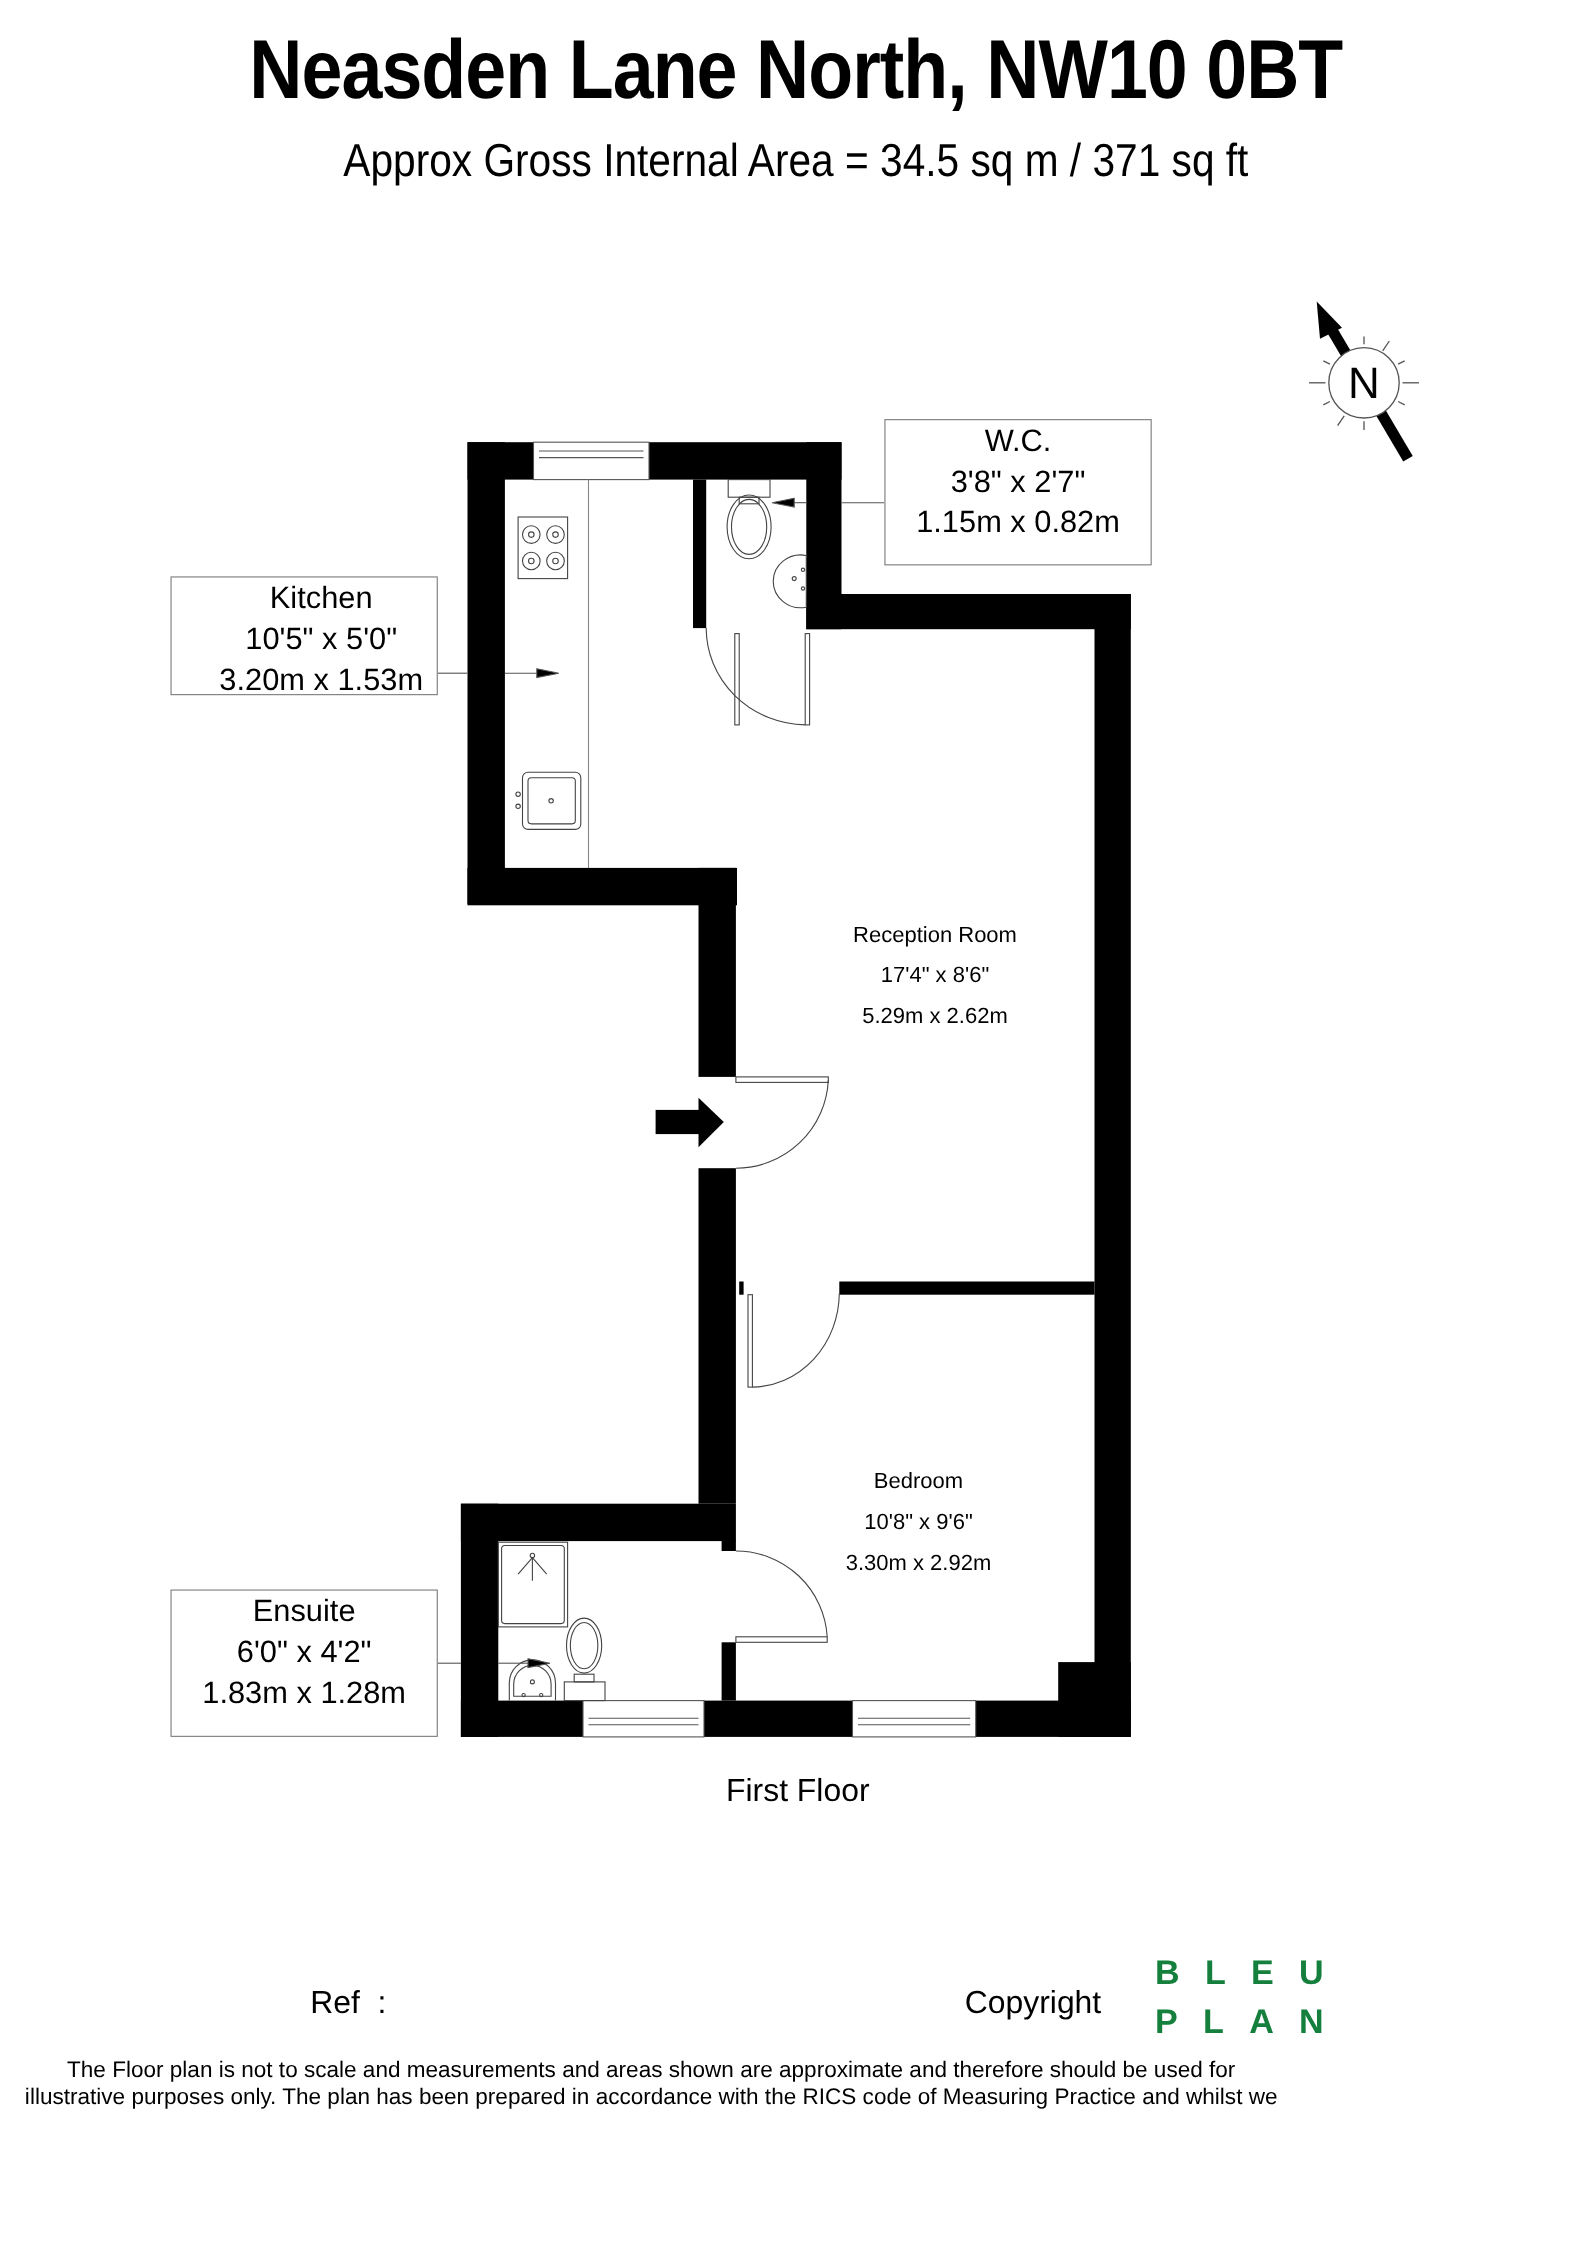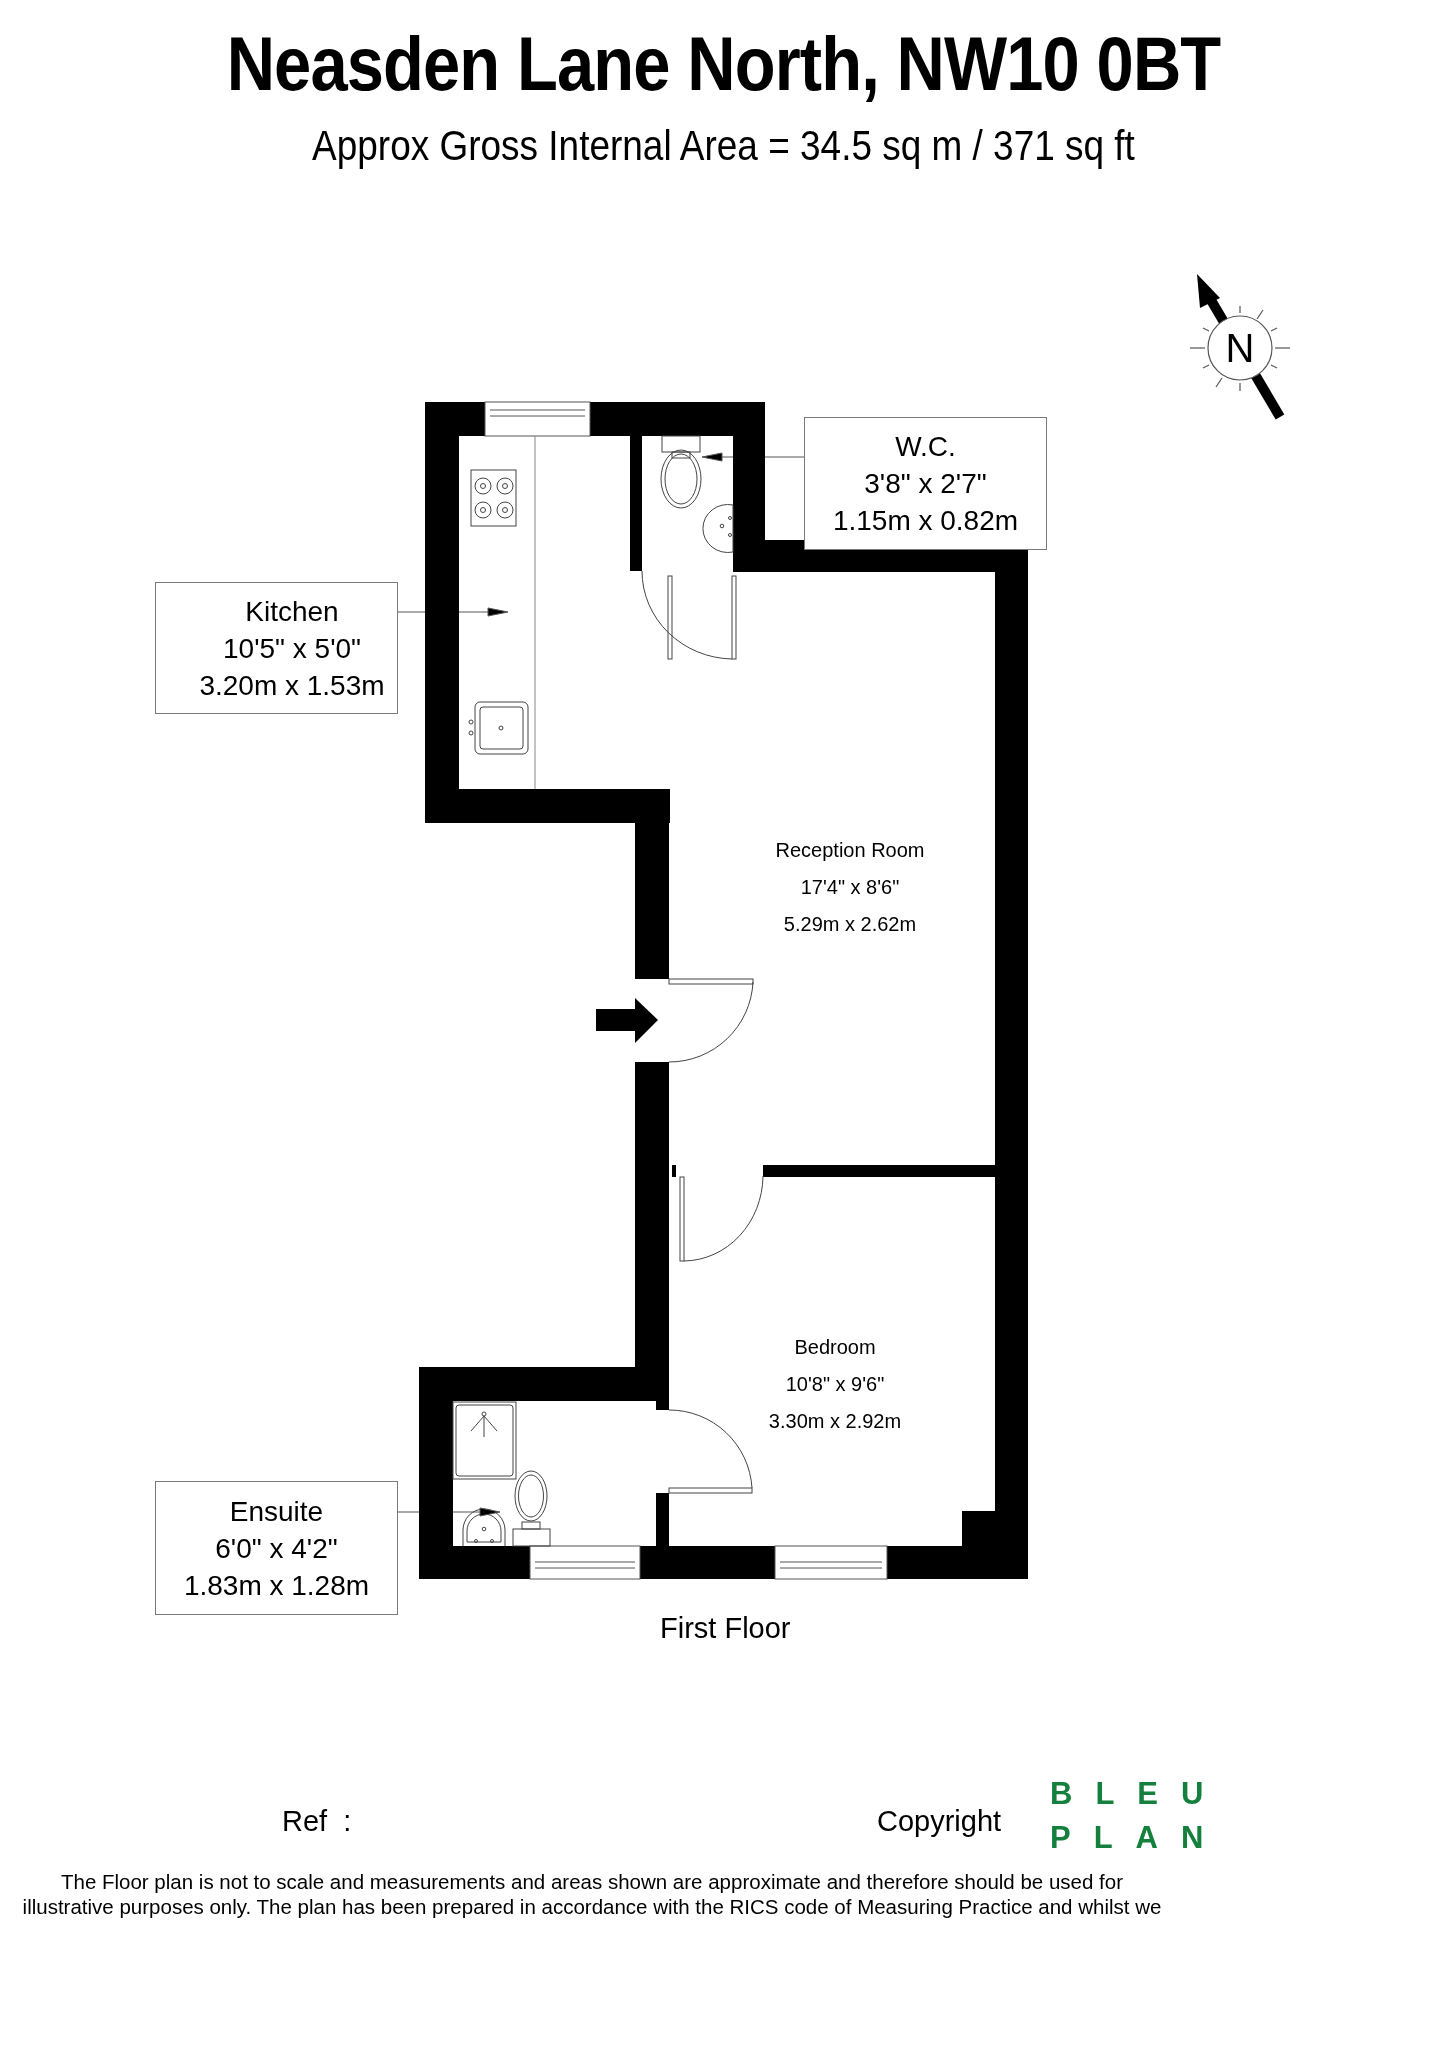--- a/index.html
+++ b/index.html
@@ -5,22 +5,22 @@
   html, body { margin:0; padding:0; background:#ffffff; }
   body { width:1447px; height:2048px; position:relative; overflow:hidden;
          font-family:"Liberation Sans", sans-serif; color:#000; }
   .title { position:absolute; left:0; width:1447px; top:20px; text-align:center;
            font-weight:bold; font-size:76px; letter-spacing:-1px; transform:scaleX(0.88); transform-origin:center; }
   .subtitle { position:absolute; left:0; width:1447px; top:122px; text-align:center;
               font-size:42px; transform:scaleX(0.88); transform-origin:center; }
   svg.plan { position:absolute; left:0; top:0; }
   .label { position:absolute; text-align:center; font-size:20px; line-height:37px;margin-top:44px; }
   .box { position:absolute; border:1.5px solid #7a7a7a; background:#fff; box-sizing:border-box;
-         display:flex; flex-direction:column; align-items:center; justify-content:center;
-         font-size:28px; line-height:37px;margin-top:36px; }
+         display:flex; flex-direction:column; align-items:center; 
+         font-size:28px; line-height:37px; }
   .floor-label { position:absolute; left:660px; top:1612px; font-size:29px; }
   .ref { position:absolute; left:282px; top:1805px; font-size:29px; }
   .copyright { position:absolute; left:877px; top:1805px; font-size:29px; }
   .brand { position:absolute; left:1050px; top:1772px; font-weight:bold; font-size:31px;
            letter-spacing:23px; line-height:44px; color:#15803d; }
   .disclaimer { position:absolute; left:0; width:1184px; top:1869px; text-align:center;
                 font-size:20.5px; line-height:25px; }
   .disclaimer div { white-space:nowrap; }
 </style>
 </head>
@@ -192,21 +192,21 @@
     <polygon points="488,608 508,612 488,616"></polygon>
     <line x1="765" y1="457" x2="804" y2="457"></line>
     <line x1="733" y1="457" x2="722" y2="457"></line>
     <polygon points="722,453 702,457 722,461"></polygon>
     <line x1="397" y1="1512" x2="419" y2="1512"></line>
     <line x1="453" y1="1512" x2="480" y2="1512"></line>
     <polygon points="480,1508 500,1512 480,1516"></polygon>
   </g>
 </svg>
 
-<div class="box" style="left:155px; top:546px; width:243px; height:132px;padding-left:31px;">
+<div class="box" style="left:155px; top:524px; width:243px; height:108px;padding-left:31px;">
   <div>Kitchen</div>
   <div>10'5" x 5'0"</div>
   <div>3.20m x 1.53m</div>
 </div>
 
 <div class="box" style="left:804px; top:381px; width:243px; height:133px;">
   <div>W.C.</div>
   <div>3'8" x 2'7"</div>
   <div>1.15m x 0.82m</div>
 </div>

